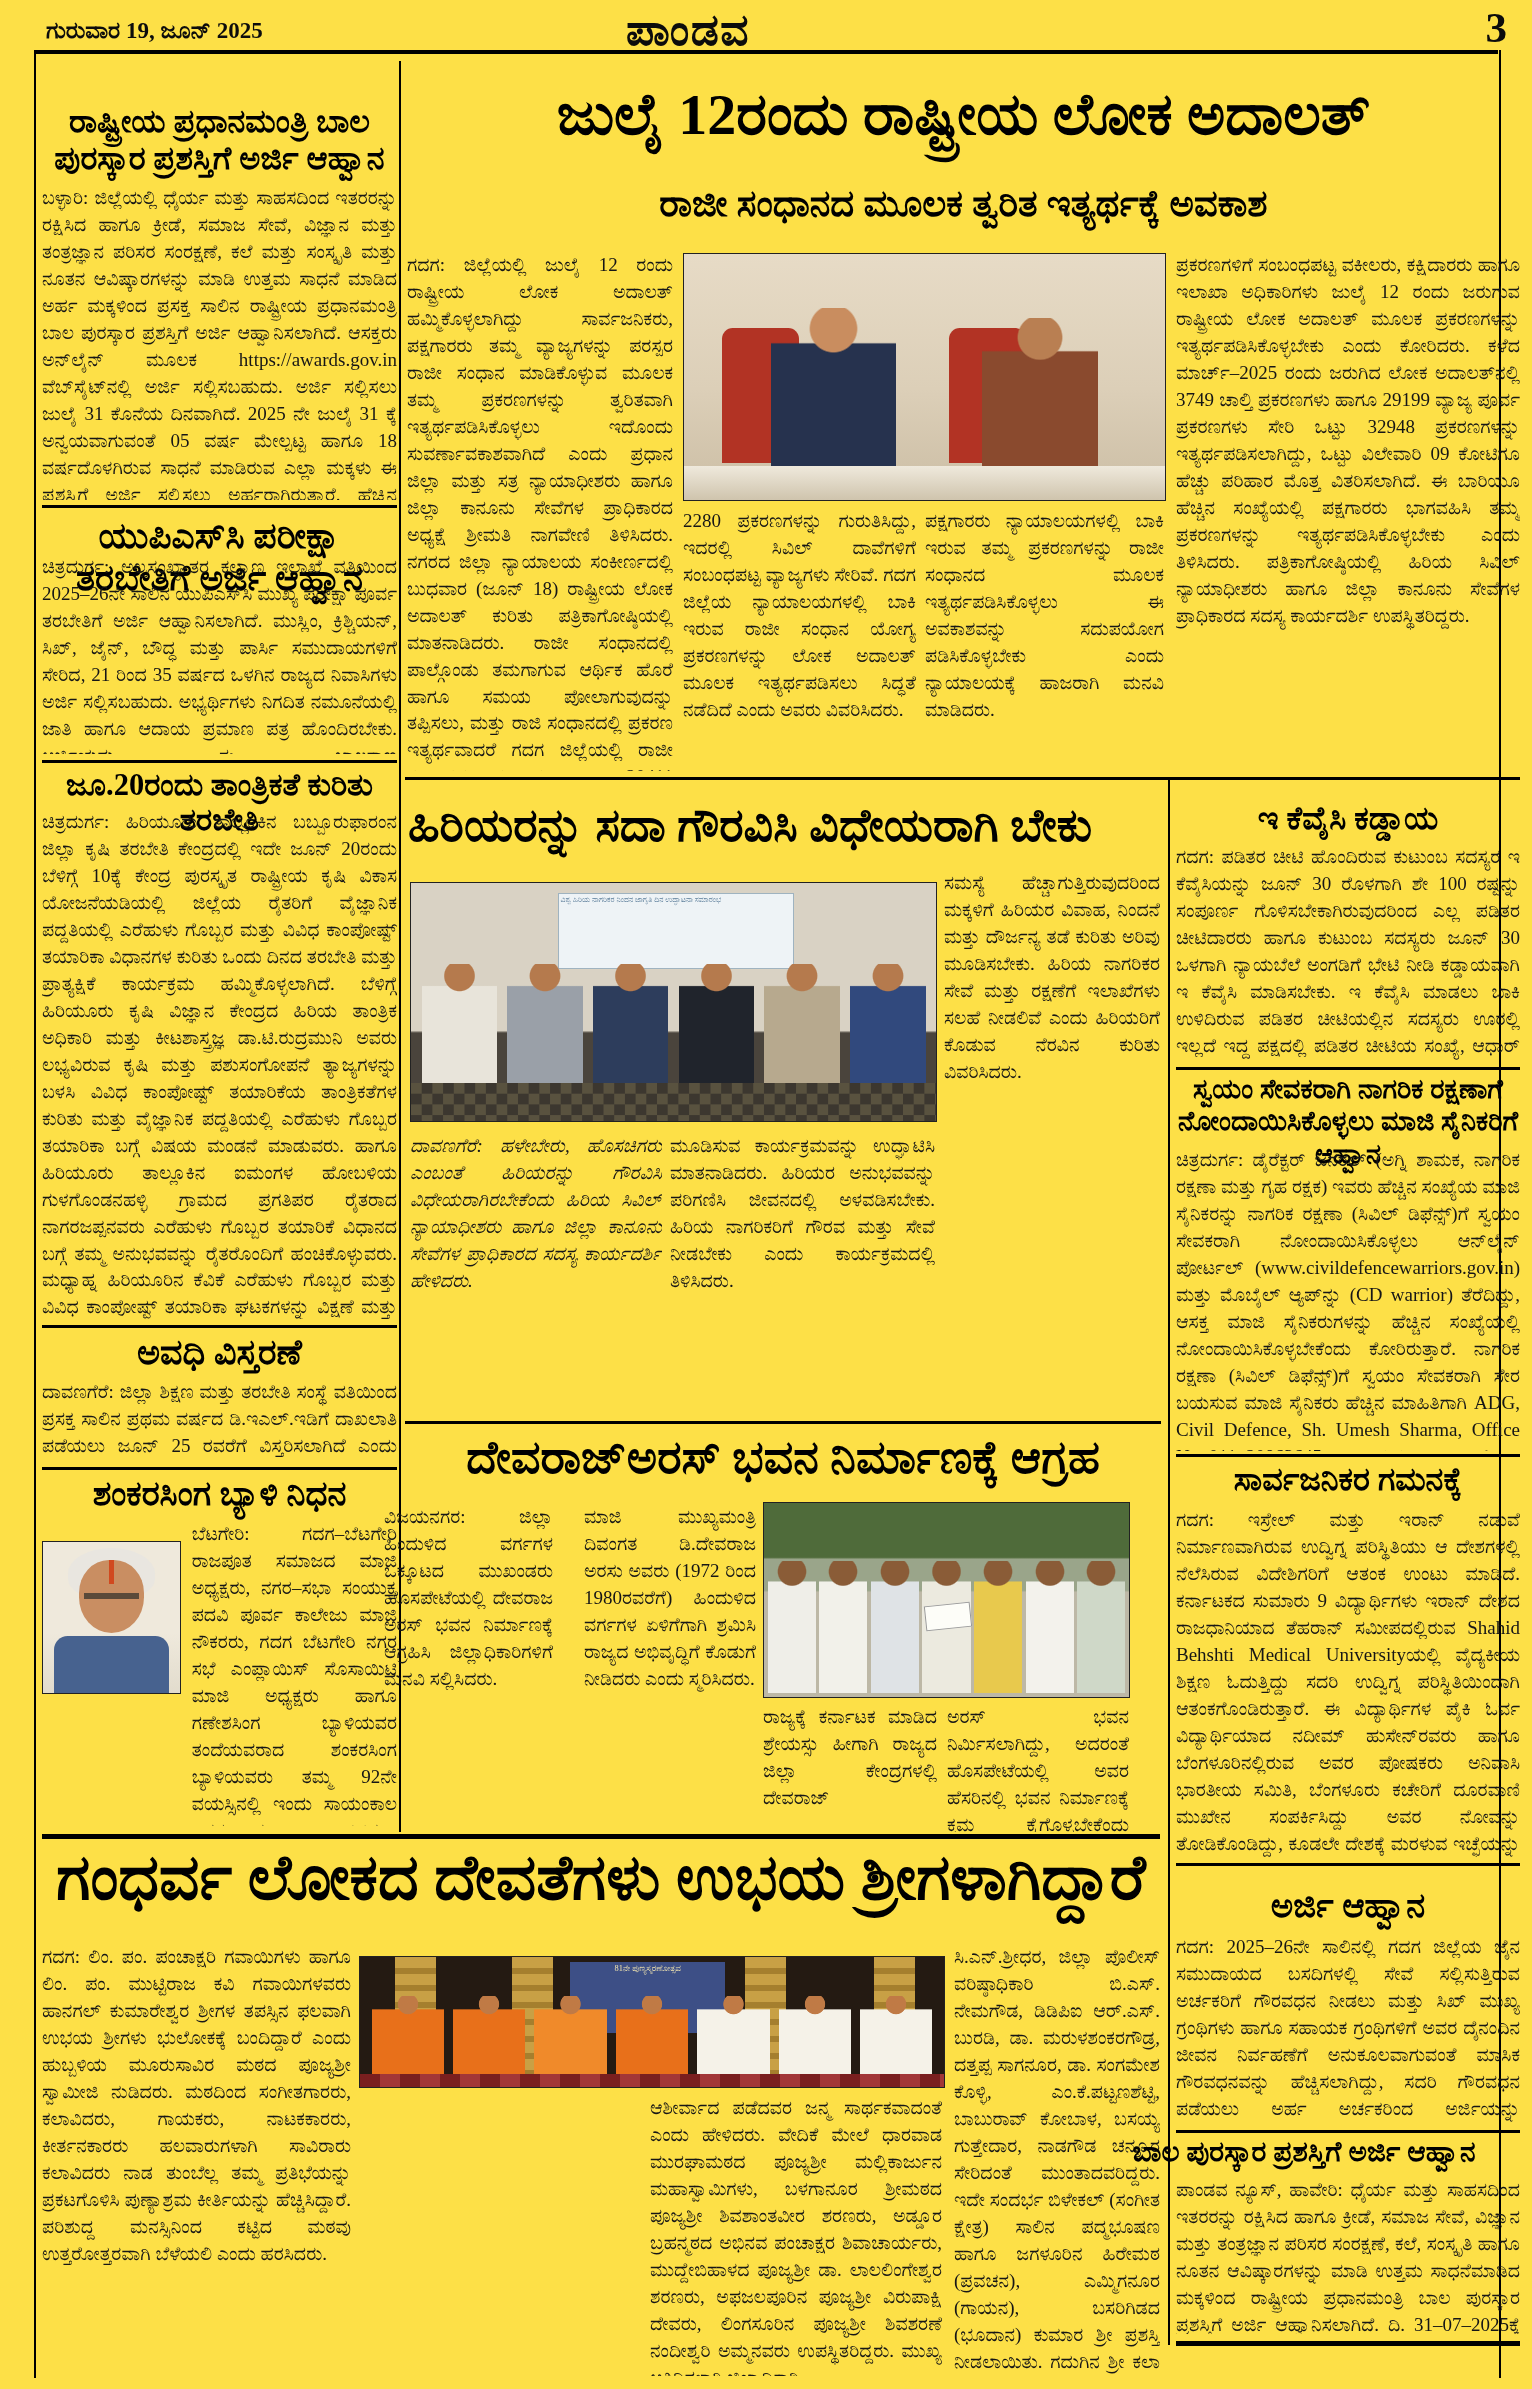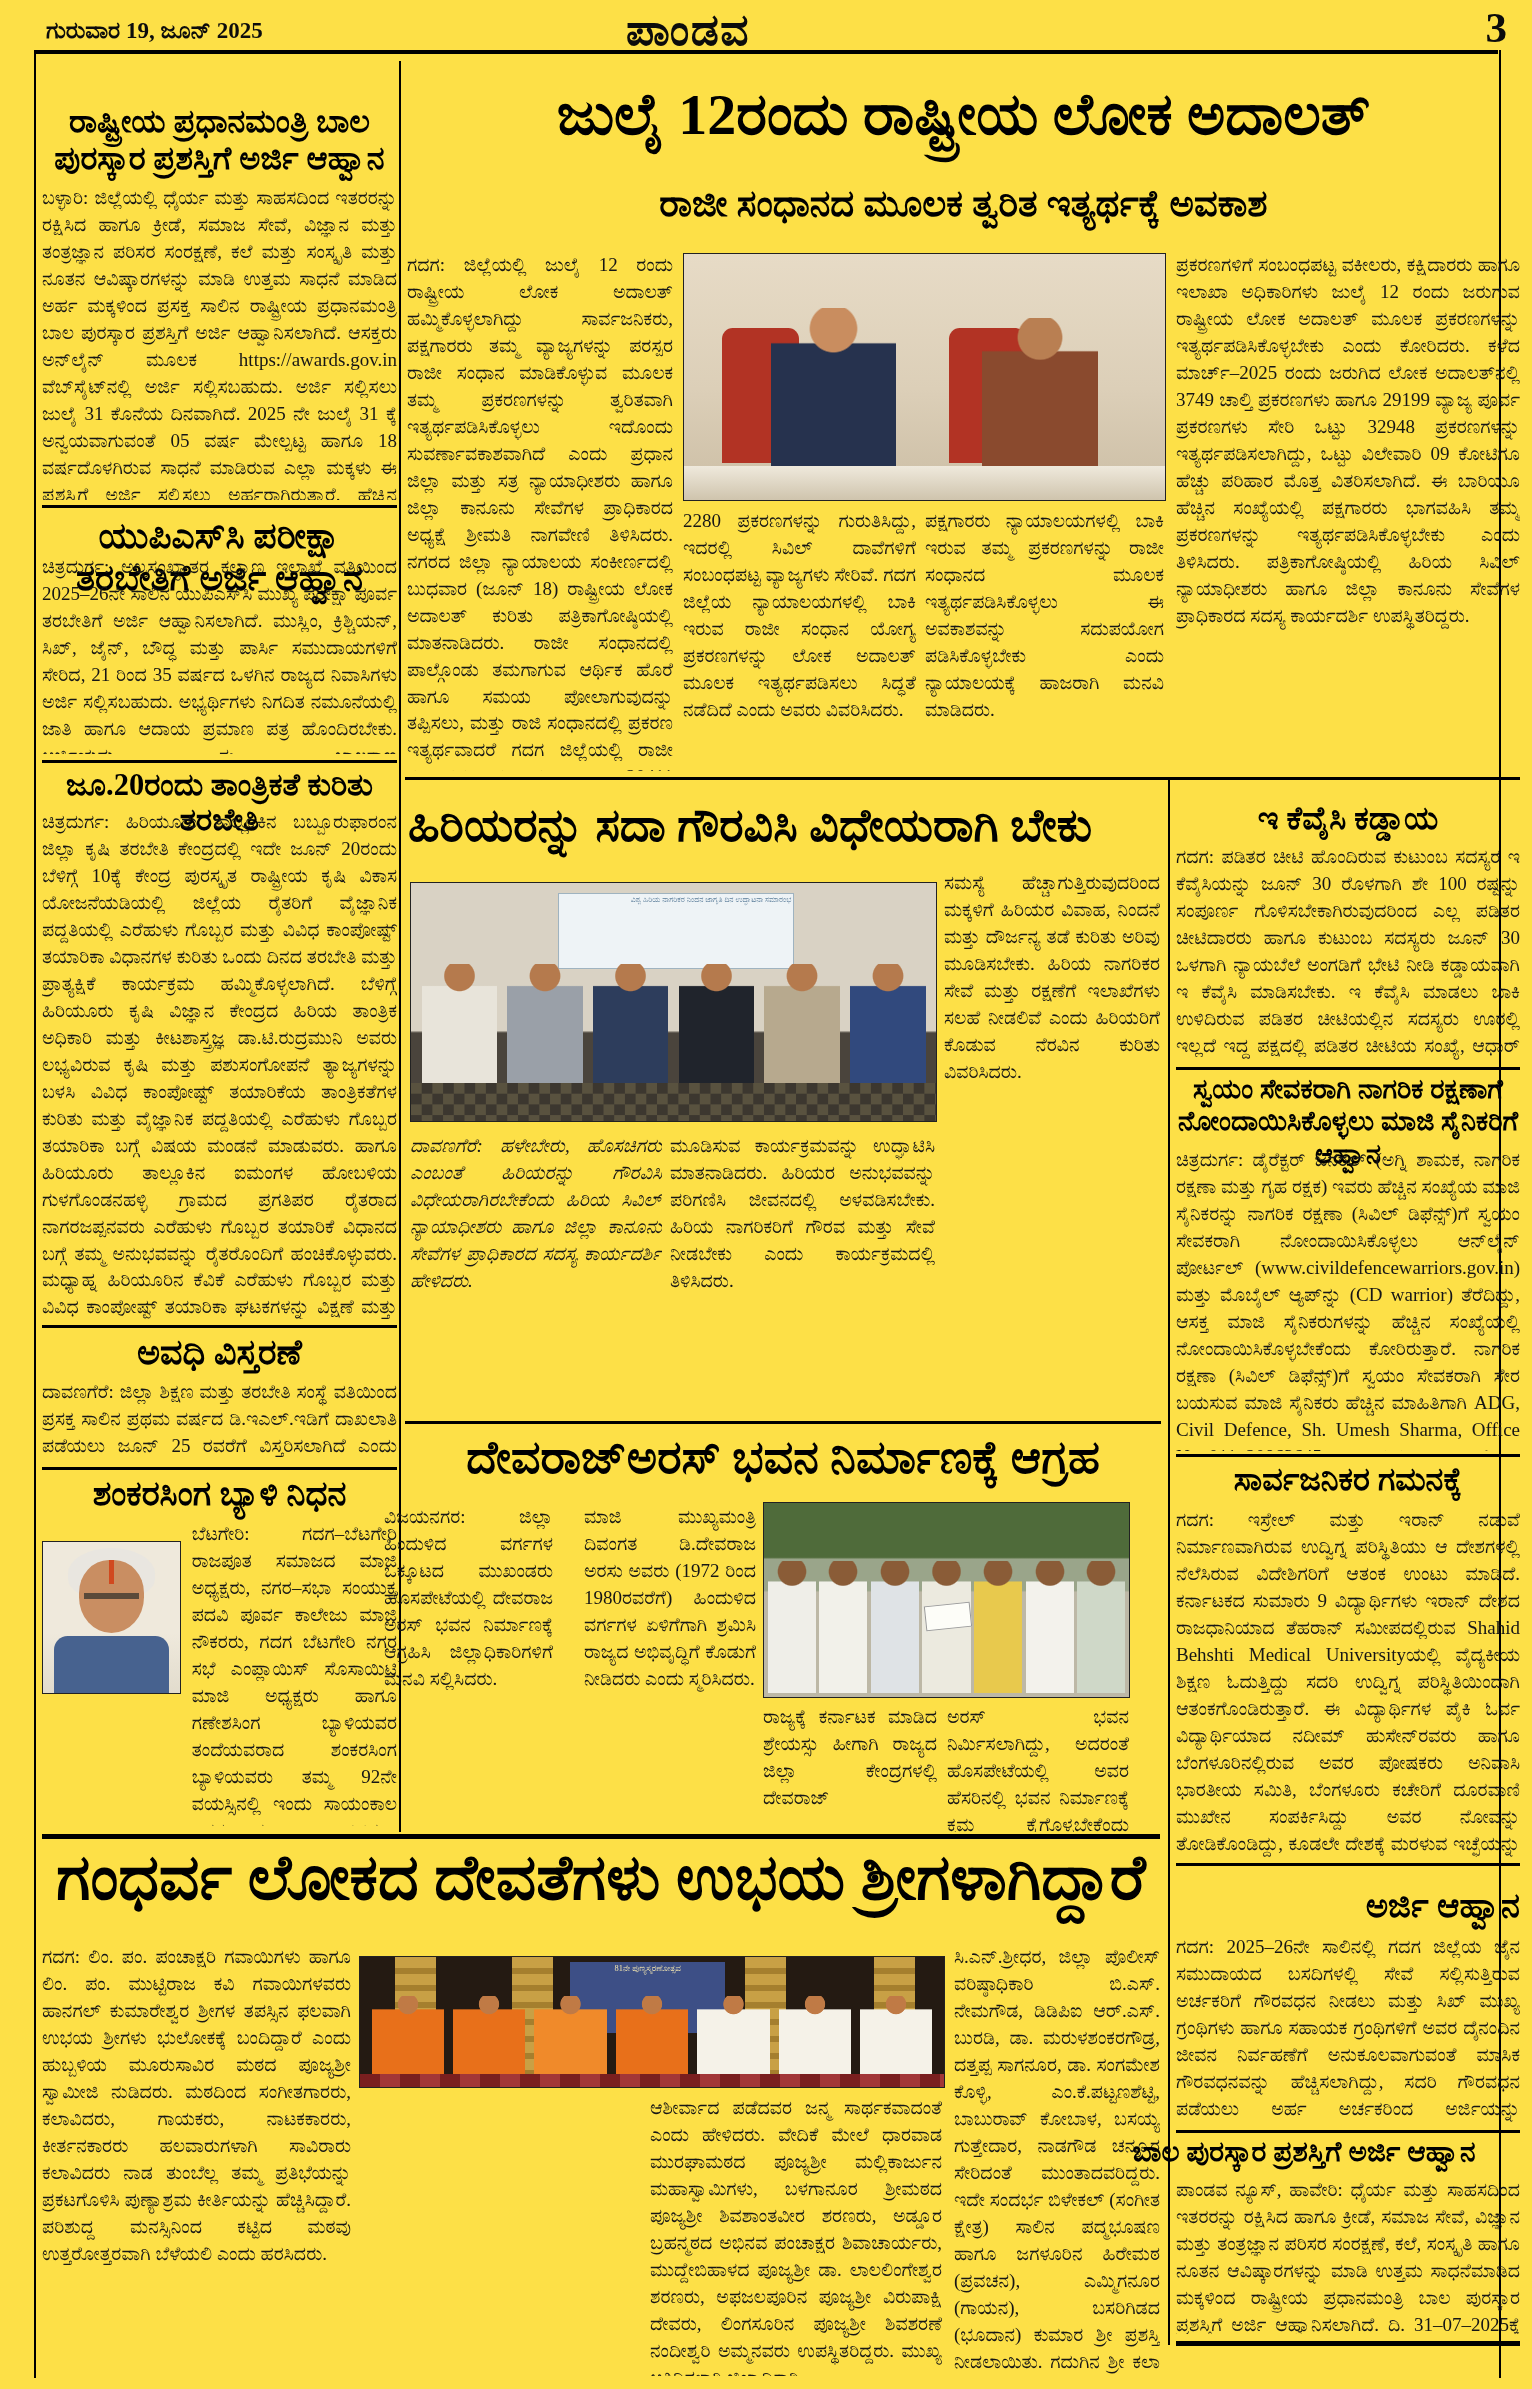--- a/index.html
+++ b/index.html
@@ -33,21 +33,21 @@
   .ph-port .face{position:absolute;left:26%;top:12%;width:48%;height:48%;
       background:#c98e62;border-radius:46% 46% 50% 50%;}
   .ph-port .tilak{position:absolute;left:48%;top:12%;width:4%;height:16%;background:#d1491f;}
   .ph-port .specs{position:absolute;left:30%;top:34%;width:40%;height:4%;background:#5a4a3a;}
   .ph-port .shirt{position:absolute;left:8%;top:62%;width:84%;height:38%;
       background:#47628f;border-radius:13.7px 13.7px 0 0;}
   
   .ph-eld{background:linear-gradient(180deg,#d9d2c4 0 62%,#4a443c 63% 100%);}
   .ph-eld .banner{position:absolute;left:28%;top:4%;width:44%;height:30%;
       background:#eef3f6;border:0.8px solid #9fb3c0;color:#5b7d9a;font-size:7.6px;
-      text-align:right;overflow:hidden;padding:1.5px;}
+      text-align:left;overflow:hidden;padding:1.5px;}
   .ph-eld .row{position:absolute;left:2%;top:34%;width:96%;height:50%;display:flex;gap:2%;}
   .ph-eld .p{flex:1;border-radius:7.6px 7.6px 0 0;
       background:radial-gradient(circle at 50% 10%,#b57a4d 0 13%,transparent 14%),
                  linear-gradient(180deg,transparent 0 18%,var(--c,#e8e4da) 19% 100%);}
   .ph-eld .floor{position:absolute;bottom:0;left:0;width:100%;height:16%;
       background:repeating-conic-gradient(#3c372f 0 25%,#59523f 0 50%) 0 0/21.4px 21.4px;}
   
   .ph-mem{background:linear-gradient(180deg,#4f6b3a 0 28%,#9aa58a 29% 45%,#bdb8a6 46% 100%);}
   .ph-mem .row{position:absolute;left:1%;top:30%;width:98%;height:68%;display:flex;gap:1%;}
   .ph-mem .p{flex:1;border-radius:6.1px 6.1px 0 0;
@@ -204,21 +204,21 @@
 
   <div class="hrule" style="left:1176px;top:1067px;width:344px;height:3.1px;"></div>
   <div class="abs headline" style="left:1176px;top:1073px;width:344px;font-size:27px;line-height:1.2;">ಸ್ವಯಂ ಸೇವಕರಾಗಿ ನಾಗರಿಕ ರಕ್ಷಣಾಗೆ ನೋಂದಾಯಿಸಿಕೊಳ್ಳಲು ಮಾಜಿ ಸೈನಿಕರಿಗೆ ಆಹ್ವಾನ</div>
   <div class="abs bodytxt" style="left:1176px;top:1147px;width:344px;height:304px;">ಚಿತ್ರದುರ್ಗ: ಡೈರೆಕ್ಟರ್ ಜನರಲ್ (ಅಗ್ನಿ ಶಾಮಕ, ನಾಗರಿಕ ರಕ್ಷಣಾ ಮತ್ತು ಗೃಹ ರಕ್ಷಕ) ಇವರು ಹೆಚ್ಚಿನ ಸಂಖ್ಯೆಯ ಮಾಜಿ ಸೈನಿಕರನ್ನು ನಾಗರಿಕ ರಕ್ಷಣಾ (ಸಿವಿಲ್ ಡಿಫೆನ್ಸ್)ಗೆ ಸ್ವಯಂ ಸೇವಕರಾಗಿ ನೋಂದಾಯಿಸಿಕೊಳ್ಳಲು ಆನ್‌ಲೈನ್ ಪೋರ್ಟಲ್ (www.civildefencewarriors.gov.in) ಮತ್ತು ಮೊಬೈಲ್ ಆ್ಯಪ್‌ನ್ನು (CD warrior) ತೆರೆದಿದ್ದು, ಆಸಕ್ತ ಮಾಜಿ ಸೈನಿಕರುಗಳನ್ನು ಹೆಚ್ಚಿನ ಸಂಖ್ಯೆಯಲ್ಲಿ ನೋಂದಾಯಿಸಿಕೊಳ್ಳಬೇಕೆಂದು ಕೋರಿರುತ್ತಾರೆ. ನಾಗರಿಕ ರಕ್ಷಣಾ (ಸಿವಿಲ್ ಡಿಫೆನ್ಸ್)ಗೆ ಸ್ವಯಂ ಸೇವಕರಾಗಿ ಸೇರ ಬಯಸುವ ಮಾಜಿ ಸೈನಿಕರು ಹೆಚ್ಚಿನ ಮಾಹಿತಿಗಾಗಿ ADG, Civil Defence, Sh. Umesh Sharma, Office No–011–20863645 ಮತ್ತು ಇಮೇಲ್ adacom.dgfs-cdhg@gov.in ಅವರನ್ನು ಸಂಪರ್ಕಿಸಬಹುದಾಗಿದೆ. ನೋಂದಾಯಿಸಿಕೊಂಡ ಮಾಜಿ ಸೈನಿಕರು ಆದಷ್ಟು ಶೀಘ್ರವಾಗಿ ಶಿವಮೊಗ್ಗ ಸೈನಿಕ ಕಲ್ಯಾಣ ಮತ್ತು ಪುನರ್ವಸತಿ ಇಲಾಖೆ ಉಪನಿರ್ದೇಶಕರ ಕಛೇರಿಯಲ್ಲಿ ತಮ್ಮ ಹೆಸರನ್ನು ದಾಖಲಿಸಬೇಕು ಎಂದು ಶಿವಮೊಗ್ಗ ಸೈನಿಕ ಕಲ್ಯಾಣ ಮತ್ತು ಪುನರ್ವಸತಿ ಇಲಾಖೆ ಉಪ ನಿರ್ದೇಶಕ ಡಾ.ಸಿ.ಎ.ಹಿರೇಮಠ ತಿಳಿಸಿದ್ದಾರೆ.</div>
 
   <div class="hrule" style="left:1176px;top:1454px;width:344px;height:3.1px;"></div>
   <div class="abs headline" style="left:1176px;top:1461px;width:344px;font-size:32px;">ಸಾರ್ವಜನಿಕರ ಗಮನಕ್ಕೆ</div>
   <div class="abs bodytxt" style="left:1176px;top:1507px;width:344px;height:350px;">ಗದಗ: ಇಸ್ರೇಲ್ ಮತ್ತು ಇರಾನ್ ನಡುವೆ ನಿರ್ಮಾಣವಾಗಿರುವ ಉದ್ವಿಗ್ನ ಪರಿಸ್ಥಿತಿಯು ಆ ದೇಶಗಳಲ್ಲಿ ನೆಲೆಸಿರುವ ವಿದೇಶಿಗರಿಗೆ ಆತಂಕ ಉಂಟು ಮಾಡಿದೆ. ಕರ್ನಾಟಕದ ಸುಮಾರು 9 ವಿದ್ಯಾರ್ಥಿಗಳು ಇರಾನ್ ದೇಶದ ರಾಜಧಾನಿಯಾದ ತೆಹರಾನ್ ಸಮೀಪದಲ್ಲಿರುವ Shahid Behshti Medical Universityಯಲ್ಲಿ ವೈದ್ಯಕೀಯ ಶಿಕ್ಷಣ ಓದುತ್ತಿದ್ದು ಸದರಿ ಉದ್ವಿಗ್ನ ಪರಿಸ್ಥಿತಿಯಿಂದಾಗಿ ಆತಂಕಗೊಂಡಿರುತ್ತಾರೆ. ಈ ವಿದ್ಯಾರ್ಥಿಗಳ ಪೈಕಿ ಓರ್ವ ವಿದ್ಯಾರ್ಥಿಯಾದ ನದೀಮ್ ಹುಸೇನ್‌ರವರು ಹಾಗೂ ಬೆಂಗಳೂರಿನಲ್ಲಿರುವ ಅವರ ಪೋಷಕರು ಅನಿವಾಸಿ ಭಾರತೀಯ ಸಮಿತಿ, ಬೆಂಗಳೂರು ಕಚೇರಿಗೆ ದೂರವಾಣಿ ಮುಖೇನ ಸಂಪರ್ಕಿಸಿದ್ದು ಅವರ ನೋವನ್ನು ತೋಡಿಕೊಂಡಿದ್ದು, ಕೂಡಲೇ ದೇಶಕ್ಕೆ ಮರಳುವ ಇಚ್ಛೆಯನ್ನು ವ್ಯಕ್ತಪಡಿಸಿರುತ್ತಾರೆ. ಇದಕ್ಕೆ ಸ್ಪಂದಿಸಿದ ಅನಿವಾಸಿ ಭಾರತೀಯ ಸಮಿತಿ, ಉಪಾಧ್ಯಕ್ಷರಾದ ಡಾ.ಆರತಿ ಕೃಷ್ಣ ಅವರು ಕೂಡಲೇ ವಿದೇಶಾಂಗ ವ್ಯವಹಾರಗಳ ಸಚಿವಾಲಯಕ್ಕೆ ಪತ್ರ ಬರೆದು ಇರಾನ್ ನಲ್ಲಿ ನೆಲೆಸಿರುವ ಈ ಮೇಲ್ಕಂಡ ವಿದ್ಯಾರ್ಥಿಗಳನ್ನು ಕೂಡಲೇ ಕರೆತರಲು ಕ್ರಮಗಳನ್ನು ಕೈಗೊಳ್ಳುವಂತೆ ಕೋರಿರುತ್ತಾರೆ. ಅಲ್ಲದೇ ದೂರವಾಣಿ ಮುಖೇನ ಸಂಬಂಧಪಟ್ಟ ಅಧಿಕಾರಿಗಳು ಹಾಗೂ ಸಿಬ್ಬಂದಿ ವರ್ಗದವರೊಂದಿಗೆ ನಿರಂತರ ಸಂಪರ್ಕದಲ್ಲಿದ್ದು ಪರಿಸ್ಥಿತಿಯನ್ನು ಅವಲೋಕಿಸಿ ಕ್ರಮ ಕೈಗೊಳ್ಳಲಾಗುತ್ತಿದೆ ಎಂದು ಅನಿವಾಸಿ ಭಾರತೀಯ ಸಮಿತಿ ಉಪಾಧ್ಯಕ್ಷರ ವಿಶೇಷ ಕರ್ತವ್ಯಾಧಿಕಾರಿ ಪ್ರಕಟಣೆಯಲ್ಲಿ ತಿಳಿಸಿದ್ದಾರೆ.</div>
 
   <div class="hrule" style="left:1176px;top:1863px;width:344px;height:3.1px;"></div>
-  <div class="abs headline" style="left:1176px;top:1887px;width:344px;font-size:34px;text-align:right;">ಅರ್ಜಿ ಆಹ್ವಾನ</div>
+  <div class="abs headline" style="left:1176px;top:1887px;width:344px;font-size:34px;">ಅರ್ಜಿ ಆಹ್ವಾನ</div>
   <div class="abs bodytxt" style="left:1176px;top:1934px;width:344px;height:191px;">ಗದಗ: 2025–26ನೇ ಸಾಲಿನಲ್ಲಿ ಗದಗ ಜಿಲ್ಲೆಯ ಜೈನ ಸಮುದಾಯದ ಬಸದಿಗಳಲ್ಲಿ ಸೇವೆ ಸಲ್ಲಿಸುತ್ತಿರುವ ಅರ್ಚಕರಿಗೆ ಗೌರವಧನ ನೀಡಲು ಮತ್ತು ಸಿಖ್ ಮುಖ್ಯ ಗ್ರಂಥಿಗಳು ಹಾಗೂ ಸಹಾಯಕ ಗ್ರಂಥಿಗಳಿಗೆ ಅವರ ದೈನಂದಿನ ಜೀವನ ನಿರ್ವಹಣೆಗೆ ಅನುಕೂಲವಾಗುವಂತೆ ಮಾಸಿಕ ಗೌರವಧನವನ್ನು ಹೆಚ್ಚಿಸಲಾಗಿದ್ದು, ಸದರಿ ಗೌರವಧನ ಪಡೆಯಲು ಅರ್ಹ ಅರ್ಚಕರಿಂದ ಅರ್ಜಿಯನ್ನು ಆಹ್ವಾನಿಸಲಾಗಿದೆ. ಸಂಬಂಧಿಸಿದ ಅರ್ಚಕರು ನಿಗದಿತ ನಮೂನೆಯಲ್ಲಿ ದಾಖಲೆಗಳೊಂದಿಗೆ ಅಲ್ಪಸಂಖ್ಯಾತರ ಕಲ್ಯಾಣ ಇಲಾಖೆಯ ಜಿಲ್ಲಾ ಕಛೇರಿಗೆ ಪ್ರಸ್ತಾವನೆಯನ್ನು ಸಲ್ಲಿಸಲು ಅರ್ಜಿ ಆಹ್ವಾನಿಸಲಾಗಿದೆ. ಹೆಚ್ಚಿನ ಮಾಹಿತಿಗಾಗಿ ಜಿಲ್ಲಾ ಅಧಿಕಾರಿಗಳು, ಅಲ್ಪಸಂಖ್ಯಾತರ ಕಲ್ಯಾಣ ಇಲಾಖೆ, ಗದಗ ಇಲ್ಲಿ ದೂ: 08372–297494 ಸಂಪರ್ಕಿಸಬಹುದಾಗಿದೆ.</div>
 
   <div class="hrule" style="left:1176px;top:2130px;width:344px;height:3.1px;"></div>
   <div class="abs headline" style="left:1132px;top:2136px;width:344px;font-size:28px;">ಬಾಲ ಪುರಸ್ಕಾರ ಪ್ರಶಸ್ತಿಗೆ ಅರ್ಜಿ ಆಹ್ವಾನ</div>
   <div class="abs bodytxt" style="left:1176px;top:2177px;width:344px;height:157px;">ಪಾಂಡವ ನ್ಯೂಸ್, ಹಾವೇರಿ: ಧೈರ್ಯ ಮತ್ತು ಸಾಹಸದಿಂದ ಇತರರನ್ನು ರಕ್ಷಿಸಿದ ಹಾಗೂ ಕ್ರೀಡೆ, ಸಮಾಜ ಸೇವೆ, ವಿಜ್ಞಾನ ಮತ್ತು ತಂತ್ರಜ್ಞಾನ ಪರಿಸರ ಸಂರಕ್ಷಣೆ, ಕಲೆ, ಸಂಸ್ಕೃತಿ ಹಾಗೂ ನೂತನ ಆವಿಷ್ಕಾರಗಳನ್ನು ಮಾಡಿ ಉತ್ತಮ ಸಾಧನೆಮಾಡಿದ ಮಕ್ಕಳಿಂದ ರಾಷ್ಟ್ರೀಯ ಪ್ರಧಾನಮಂತ್ರಿ ಬಾಲ ಪುರಸ್ಕಾರ ಪ್ರಶಸ್ತಿಗೆ ಅರ್ಜಿ ಆಹ್ವಾನಿಸಲಾಗಿದೆ. ದಿ. 31–07–2025ಕ್ಕೆ ಅನ್ವಯವಾಗುವಂತೆ ಐದು ವರ್ಷ ಮೇಲ್ಪಟ್ಟ ಹಾಗೂ 18 ವರ್ಷದೊಳಗಿನ ಸಾಧನೆ ಮಾಡಿದ ಎಲ್ಲಾ ಮಕ್ಕಳು ರಾಷ್ಟ್ರೀಯ ಪ್ರಧಾನಮಂತ್ರಿ ಬಾಲ ಪುರಸ್ಕಾರ ಪ್ರಶಸ್ತಿಗೆ ದಿ. 31–07–2025ರೊಳಗಾಗಿ ಆನ್‌ಲೈನ್ https://swards.gov.in£À°è ಅರ್ಜಿ ಸಲ್ಲಿಸಬಹುದು.</div>
   <div class="hrule" style="left:1176px;top:2341px;width:344px;height:4.6px;"></div>
 
 </div>
 
 

